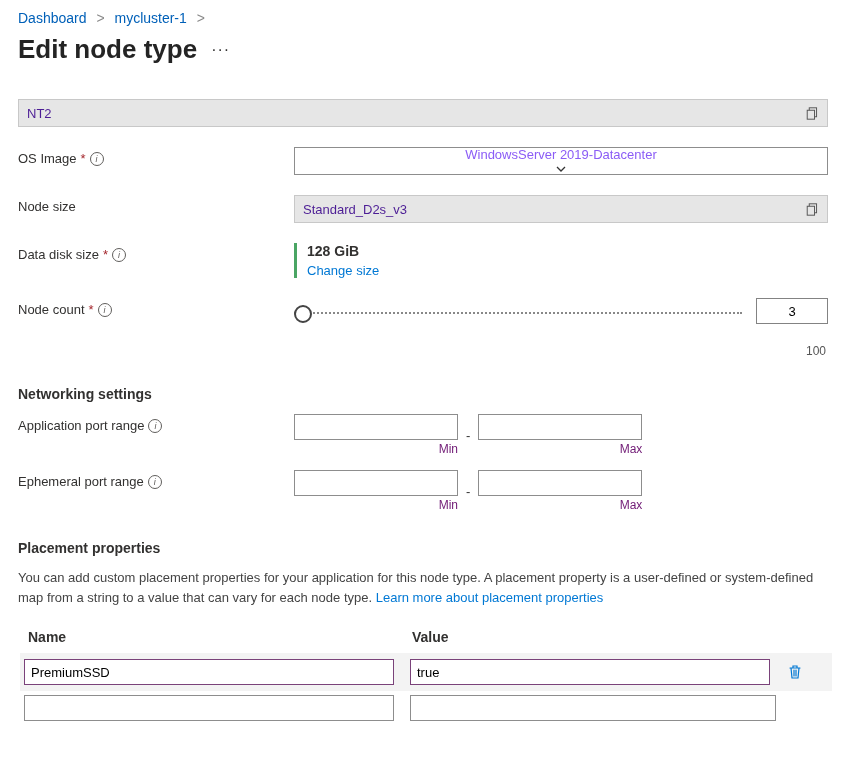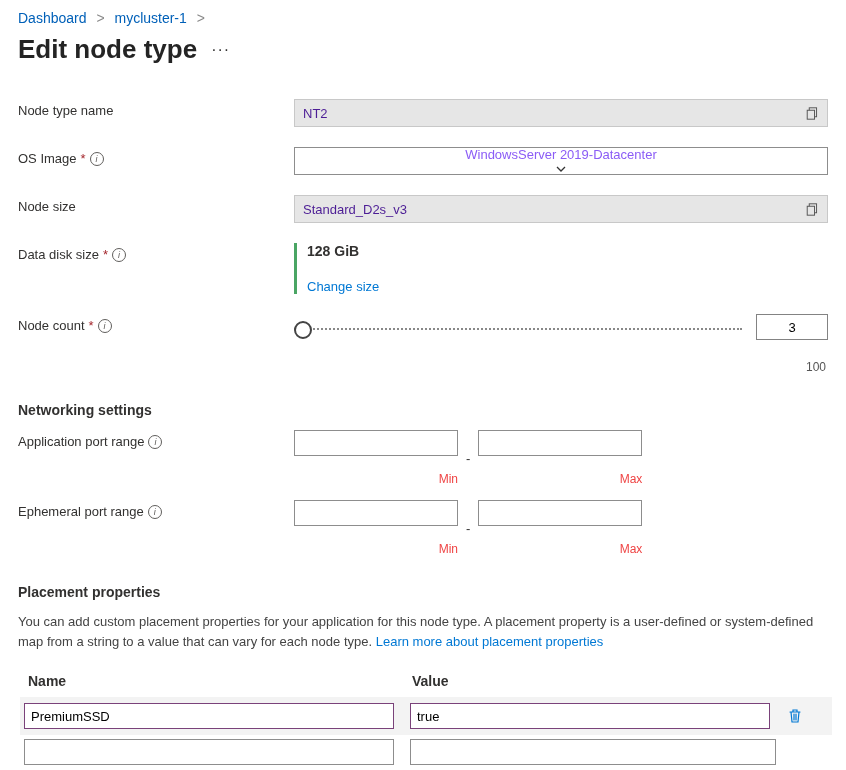--- a/index.html
+++ b/index.html
@@ -37,21 +37,21 @@
     .select-input {
       background: #fff; border-color: #8d8d8d; color: #8b5cf6;
       display: flex; align-items: center; justify-content: center;
       cursor: pointer;
       flex-direction: column;
     }
     .copy-icon, .chevron-icon {
       width: 14px; height: 14px; display: inline-flex; align-items: center; justify-content: center; flex-shrink: 0;
     }
     .disk-block { border-left: 3px solid #4aa564; padding-left: 10px; }
-    .disk-size { font-weight: 600; font-size: 14px; margin-bottom: 20px; }
+    .disk-size { font-weight: 600; font-size: 14px; margin-bottom: 4px; }
     .link { color: #0078d4; text-decoration: none; font-size: 13px; cursor: pointer;}
     .slider-row { display: flex; align-items: center; gap: 14px; }
     .slider-track {
       flex: 1; height: 4px; position: relative;
       border-top: 2px dotted #888; margin-top: 6px;
     }
     .slider-thumb {
       position: absolute; top: -9px; left: 0;
       width: 18px; height: 18px; border: 2px solid #444; border-radius: 50%;
       background: #fff;
@@ -61,21 +61,21 @@
       border: 1px solid #838383; font-family: inherit;
     }
     .slider-max { text-align: right; font-size: 12px; color: #555; margin-top: 20px; padding-right: 2px;}
     h2 { font-size: 14px; font-weight: 600; margin-top: 28px; margin-bottom: 12px; }
     .range-row { display: flex; align-items: center; gap: 6px; }
     .range-col { display: flex; flex-direction: column; }
     .range-input {
       width: 164px; height: 26px; font-size: 13px; font-family: inherit;
       padding: 0 6px; border: 1px solid #8d8d8d;
     }
-    .range-sublabel { font-size: 12px; text-align: right; margin-top: 16px; color: #ef4444;}
+    .range-sublabel { font-size: 12px; text-align: right; margin-top: 2px; color: #701a75;}
     .range-dash { padding: 0 2px; color: #333; }
     .desc { font-size: 13px; color: #444; line-height: 1.5; margin-bottom: 18px; }
     .placement-table { margin-left: 6px; }
     .pt-head { display: flex; padding: 4px 0 8px 0; }
     .pt-head div { font-weight: 600; font-size: 14px; }
     .pt-col-name { width: 384px; padding-left: 4px;}
     .pt-col-value { flex: 1; padding-left: 4px;}
     .pt-row { display: flex; align-items: center; padding: 4px 0; gap: 16px;}
     .pt-row.filled { background: #f3f3f3; padding: 6px 4px; margin: 0 -4px;}
     .pt-input {
@@ -99,23 +99,20 @@
   <a href="#">mycluster-1</a>
   <span class="sep">&gt;</span>
 </div>
 
 <div class="page-title-row">
   <h1>Edit node type</h1>
   <span class="more-icon">···</span>
 </div>
 
 <div class="form-row">
-  <div class="label-cell">
-    <span>Node type name</span>
-  </div>
   <div class="control-cell">
     <div class="readonly-input">
       <span>NT2</span>
       <span class="copy-icon">
         <svg width="13" height="13" viewBox="0 0 16 16">
             <rect x="4" y="1" width="9" height="11" fill="none" stroke="#555" stroke-width="1.2"></rect>
             <rect x="1.5" y="4" width="9" height="11" fill="#e6e6e6" stroke="#555" stroke-width="1.2"></rect>
           </svg>
       </span>
     </div>

